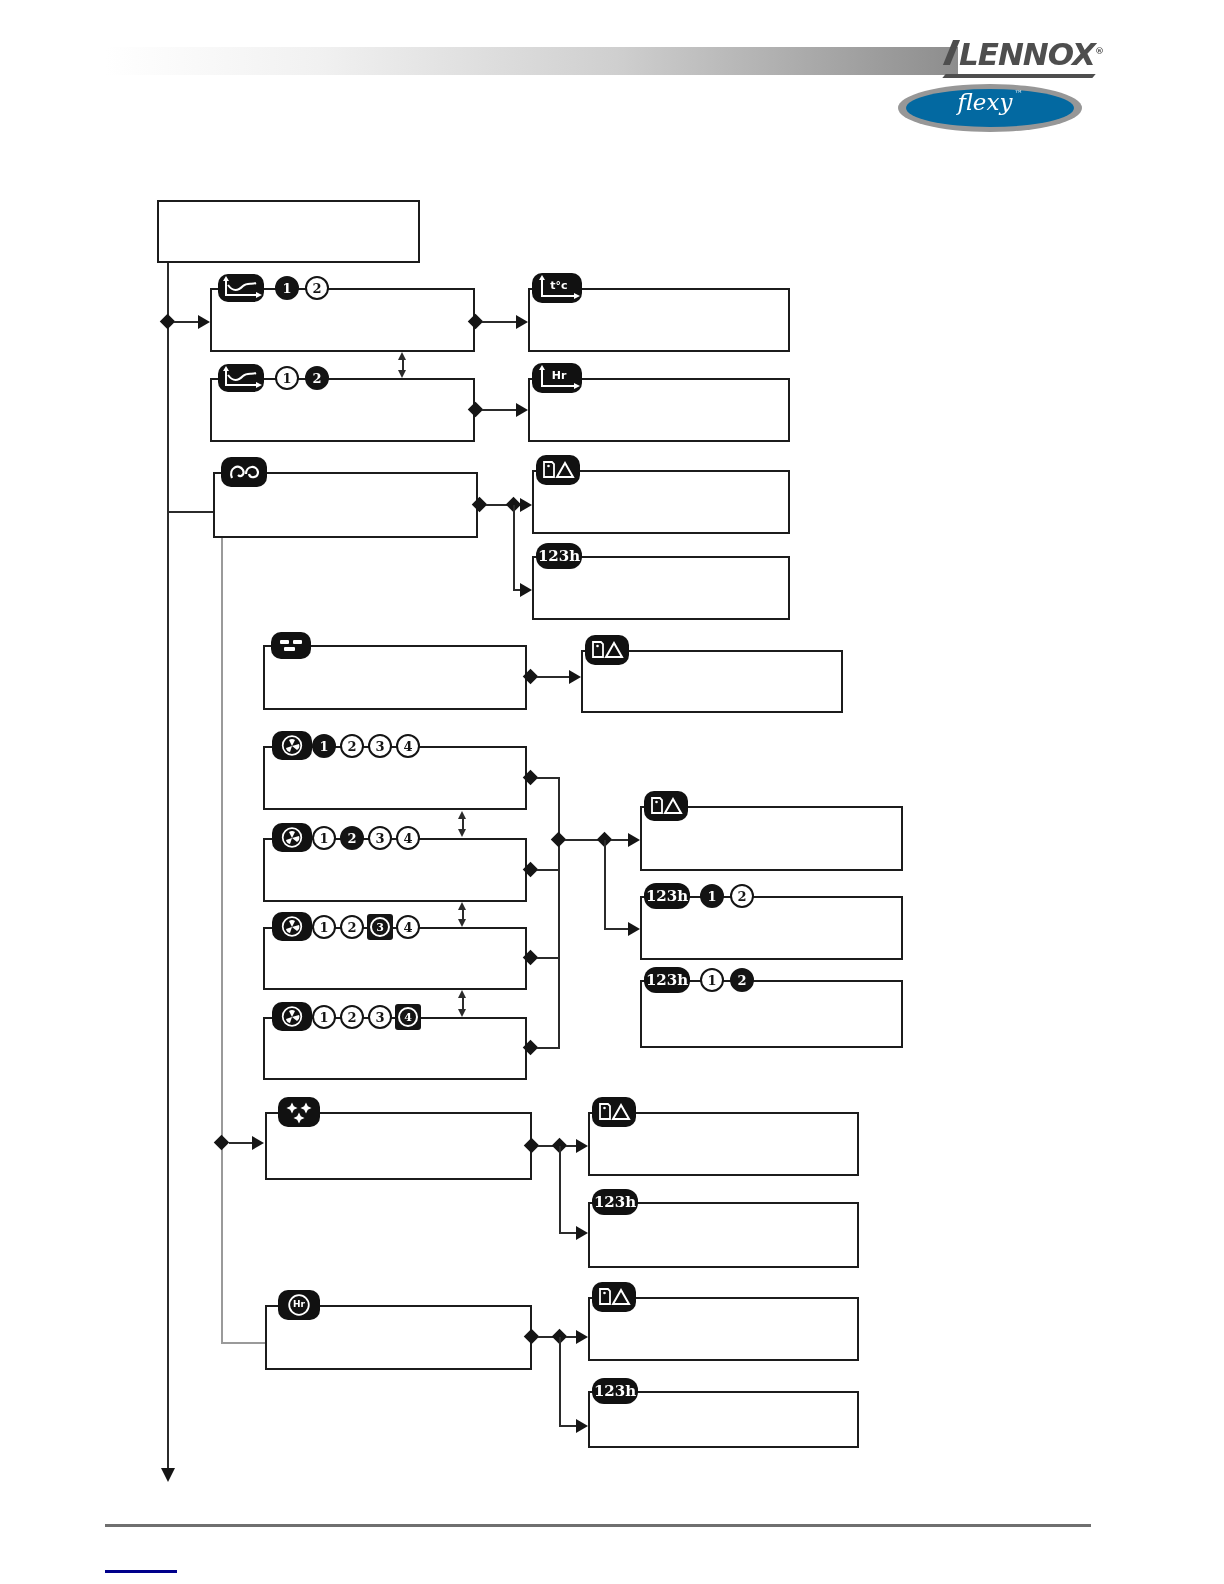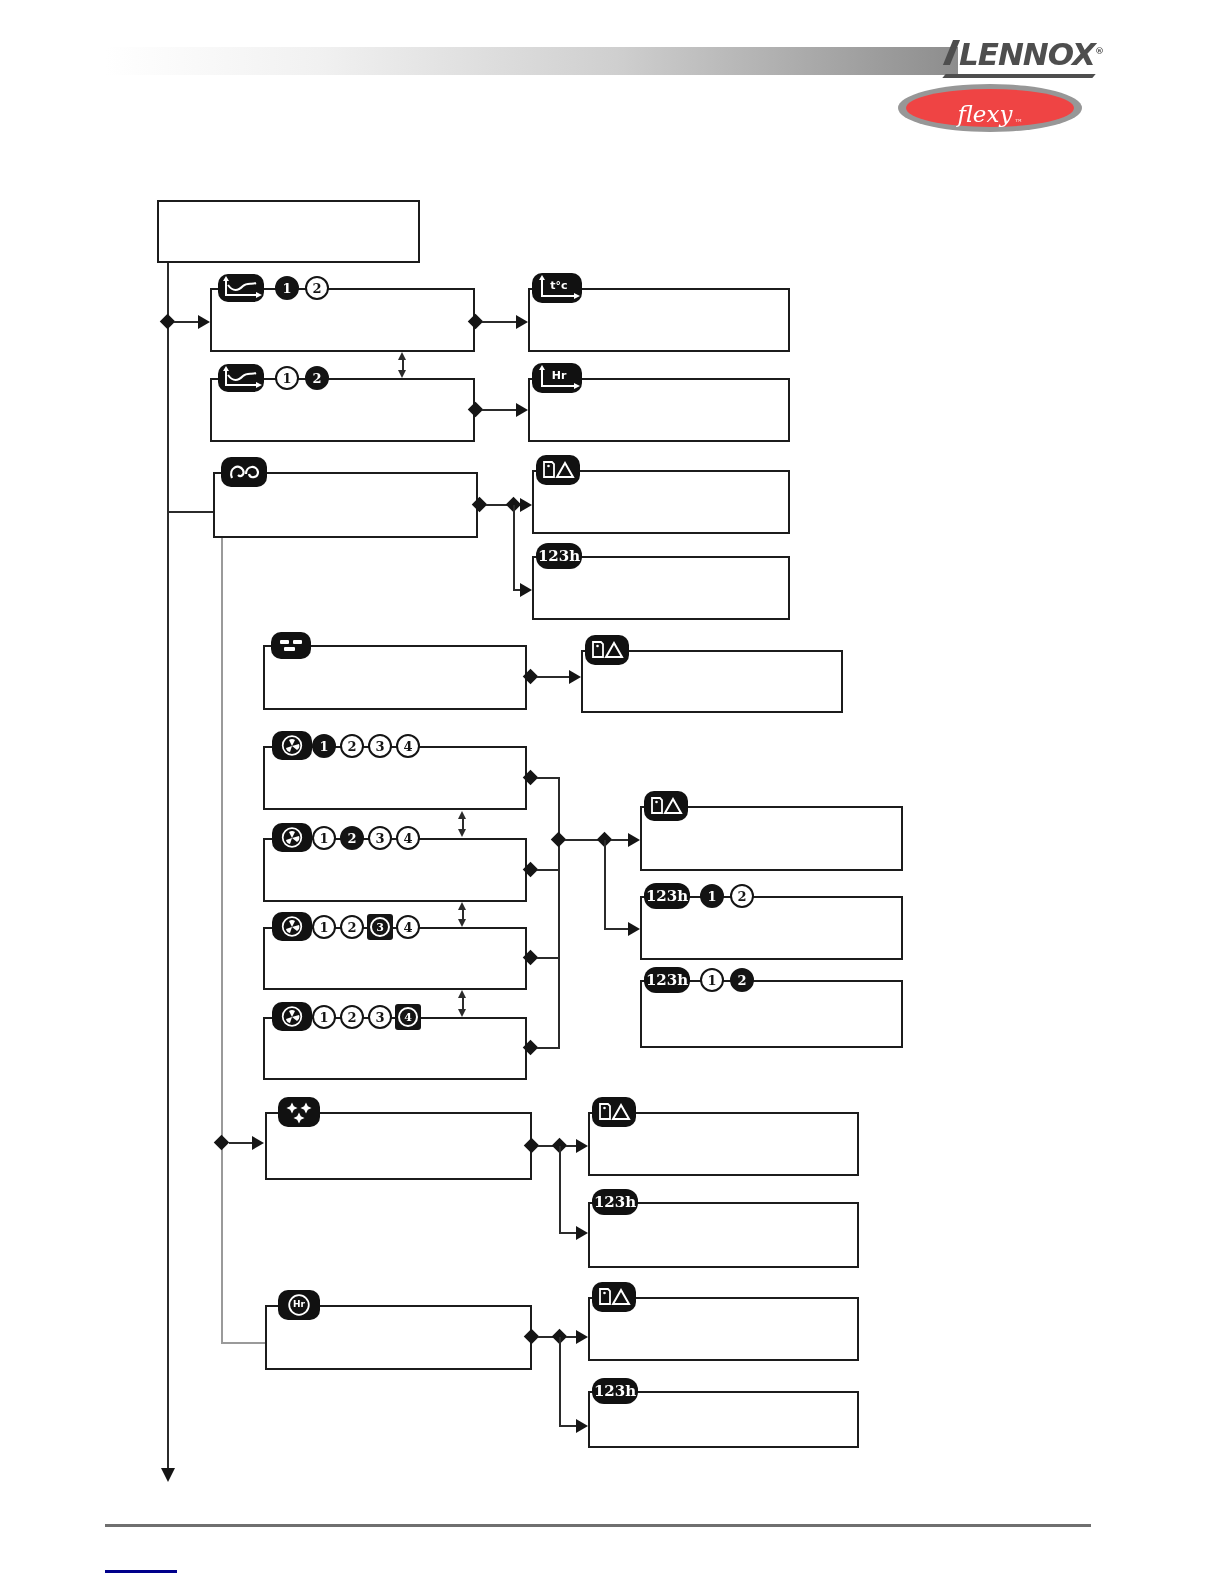--- a/index.html
+++ b/index.html
@@ -7,22 +7,22 @@
         font-family:"DejaVu Sans",sans-serif;overflow:hidden;}
   
   .gradbar{position:absolute;left:105px;top:47px;width:853px;height:28px;
            background:linear-gradient(90deg,#ffffff 0%,#f1f1f1 25%,#cfcfcf 60%,#8d8d8d 100%);}
   .lennox{position:absolute;left:948px;top:36px;width:150px;height:46px;color:#4e4e4e;
           font-style:italic;font-weight:bold;font-size:31px;letter-spacing:-1px;white-space:nowrap;}
   .lx-slash{display:inline-block;width:7px;height:25px;background:#4e4e4e;transform:skewX(-22deg);margin-right:4px;}
   .lennox sup{font-size:9px;font-style:normal;}
   .lx-under{position:absolute;left:-4px;top:38px;width:150px;height:4px;background:#4e4e4e;transform:skewX(-40deg);}
   .flexy-outer{position:absolute;left:898px;top:84px;width:184px;height:48px;border-radius:50%;background:#979797;}
-  .flexy-inner{position:absolute;left:8px;top:5px;right:8px;bottom:5px;border-radius:50%;background:#ef4444;
-               display:flex;align-items:flex-end;justify-content:center;color:#fff;
+  .flexy-inner{position:absolute;left:8px;top:5px;right:8px;bottom:5px;border-radius:50%;background:#0369a1;
+               display:flex;align-items:flex-start;justify-content:center;color:#fff;
                font-family:"DejaVu Serif",serif;font-style:italic;font-size:23px;}
   .flexy-inner sup{font-size:8px;margin-left:2px;}
   
   .bx{position:absolute;background:#fff;border:2px solid #1c1c1c;box-sizing:border-box;}
   .hl,.vl{position:absolute;background:#2b2b2b;}
   .hl{height:2px;}.vl{width:2px;}
   .gray{background:#9a9a9a;}
   .dia{position:absolute;width:11px;height:11px;background:#151515;transform:rotate(45deg);}
   .ar{position:absolute;width:0;height:0;border-top:7px solid transparent;border-bottom:7px solid transparent;
       border-left:12px solid #151515;}

